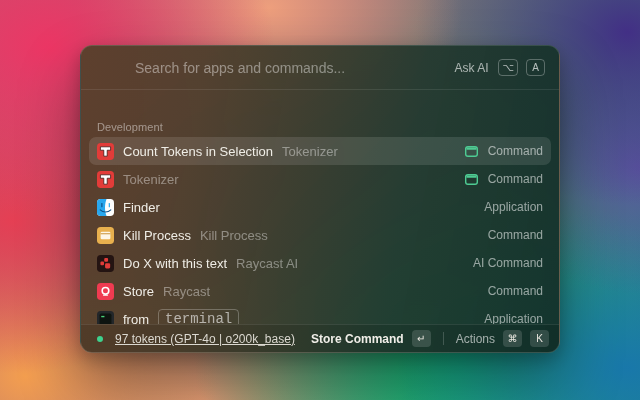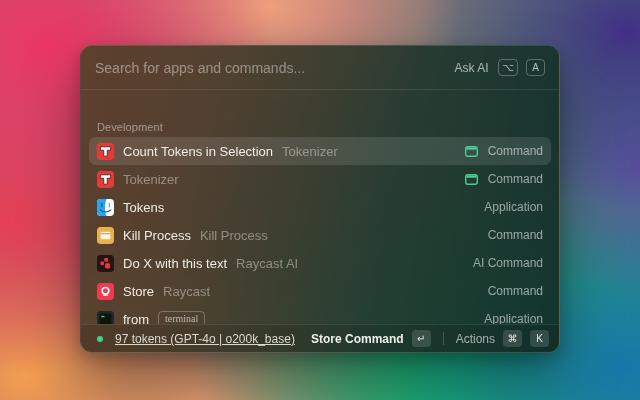--- a/index.html
+++ b/index.html
@@ -29,21 +29,21 @@
       rgba(86,64,43,0.95) 0%, rgba(76,63,44,0.95) 24%,
       rgba(55,59,44,0.94) 45%, rgba(34,56,46,0.94) 66%,
       rgba(20,49,42,0.96) 100%);
     backdrop-filter: blur(28px) saturate(1.2);
     display:flex; flex-direction:column;
   }
 
   .searchbar{ height:43px; flex:none; display:flex; align-items:center; padding:0 14px; gap:8px; }
   .search-input{
     flex:1; background:transparent; border:none; outline:none;
-    font-family:"Liberation Sans", sans-serif; font-size:14px; color:#ece9e2;
+    font-family:"Liberation Sans", sans-serif; font-size:14px; color:#ece9e2;margin-left:40px;
   }
   .search-input::placeholder{ color:rgba(255,255,255,0.42); }
   .askai-label{ font-size:12px; color:rgba(255,255,255,0.62); margin-right:2px; white-space:nowrap; }
   .key-outline{
     display:inline-flex; align-items:center; justify-content:center;
     min-width:19px; height:17px; padding:0 3px;
     border:1px solid rgba(255,255,255,0.28); border-radius:4px;
     font-size:10px; color:rgba(255,255,255,0.68);
   }
   .divider-h{ height:1px; flex:none; background:rgba(255,255,255,0.09); margin:0; }
@@ -58,21 +58,21 @@
     padding:0 8px; border-radius:7px;
   }
   .row.selected{ background:rgba(255,255,255,0.11); }
   .row .appicon{ width:17px; height:17px; flex:none; display:flex; }
   .row .title{ font-size:13px; color:#efede6; font-weight:500; white-space:nowrap; }
   .row .subtitle{ font-size:13px; color:rgba(255,255,255,0.40); white-space:nowrap; }
   .row .spacer{ flex:1; }
   .row .accessory{ width:15px; height:15px; flex:none; display:flex; }
   .row .type{ font-size:12px; color:rgba(255,255,255,0.55); white-space:nowrap; }
   .mono-badge{
-    font-family:Liberation Serif, serif; font-size:10px;
+    font-family:Liberation Mono, monospace; font-size:14px;
     color:rgba(255,255,255,0.6); border:1px solid rgba(255,255,255,0.25);
     border-radius:4px; padding:1px 6px 2px;
   }
 
   .footer{
     flex:none; height:28px; display:flex; align-items:center; gap:8px;
     padding:0 10px; border-top:1px solid rgba(255,255,255,0.09);
     background:rgba(0,0,0,0.10);
   }
   .status-dot{ width:6px; height:6px; border-radius:50%; flex:none; margin:0 4px 0 6px; }
@@ -148,21 +148,21 @@
     <div class="row">
       <span class="appicon">
         <svg viewBox="0 0 16 16" width="17" height="17">
             <rect width="16" height="16" rx="3.5" fill="#fdfdfd"></rect>
             <path d="M3.5 0H9c-1.9 4.6-1.9 11.4 0 16H3.5A3.5 3.5 0 0 1 0 12.5v-9A3.5 3.5 0 0 1 3.5 0z" fill="#28A7EE"></path>
             <path d="M4.6 4.2v3" stroke="#0e4f86" stroke-width="1.1" stroke-linecap="round"></path>
             <path d="M11.6 4.2v3" stroke="#28A7EE" stroke-width="1.1" stroke-linecap="round"></path>
             <path d="M3 10.2c2.8 2.6 7.2 2.6 10 0" stroke="#0e4f86" stroke-width="1" fill="none" stroke-linecap="round"></path>
           </svg>
       </span>
-      <span class="title">Tokens</span>
+      <span class="title">Finder</span>
       <span class="spacer"></span>
       <span class="type">Application</span>
     </div>
 
     <div class="row">
       <span class="appicon">
         <svg viewBox="0 0 16 16" width="17" height="17">
             <rect width="16" height="16" rx="3.5" fill="#E8B04E"></rect>
             <rect x="3.4" y="4.4" width="9.2" height="7.2" rx="1.2" fill="#fdf6e6"></rect>
             <path d="M3.4 6.4h9.2" stroke="#c9933a" stroke-width="1"></path>

